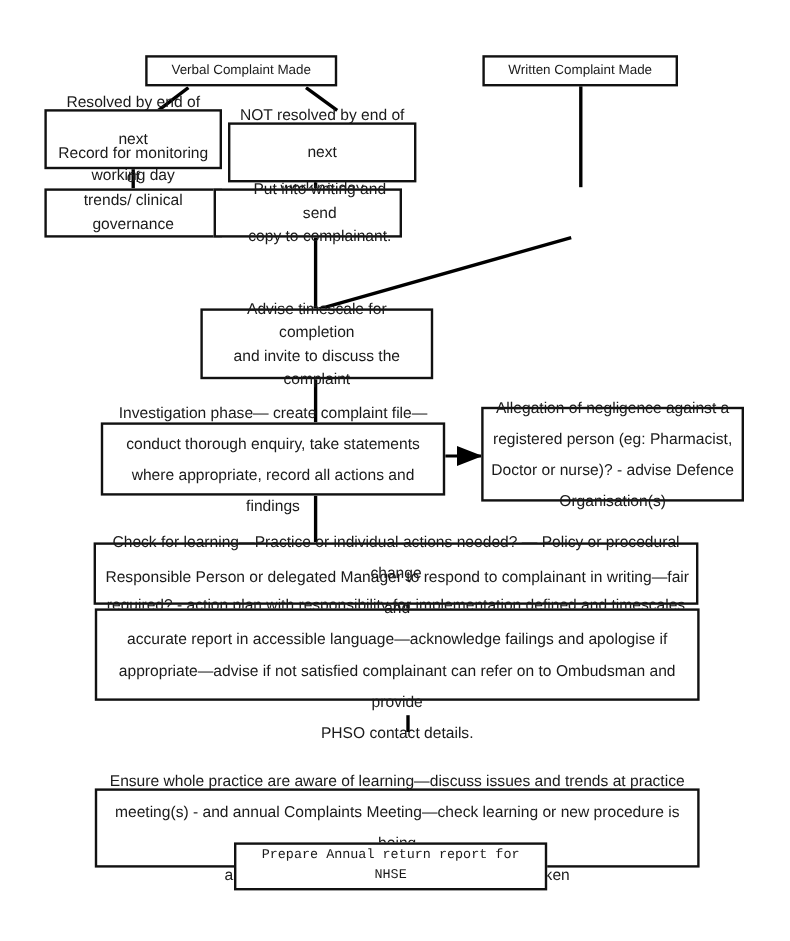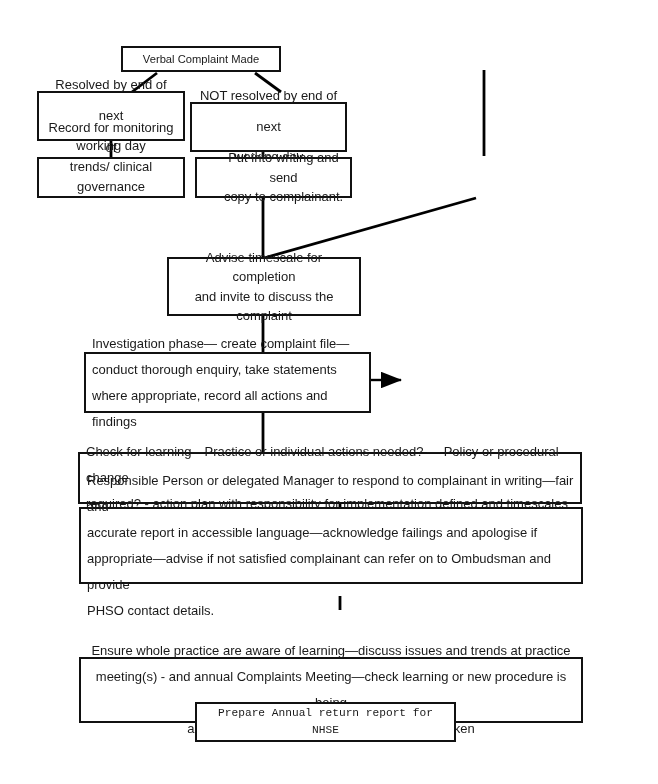--- a/index.html
+++ b/index.html
@@ -27,21 +27,21 @@
     justify-content: center;
     z-index: 3;
     line-height: 1.5;
   }
   .node .txt {
     display: block;
     padding: 0 6px;
     white-space: pre-line;
   }
   .c  { text-align: center; }
-  .l  { text-align: left; }
+  .l  { text-align: center; }
   .f11 { font-size: 11.2px; }
   .f105 { font-size: 13px; }
   .spaced { line-height: 2.35; }
   .spaced2 { line-height: 2.0; }
   svg.edges {
     position: absolute;
     left: 0;
     top: 0;
     width: 658px;
     height: 784px;
@@ -85,54 +85,63 @@
 
     <line x1="340" y1="596" x2="340" y2="610" stroke="#000000" stroke-width="2.8"></line>
 
     <line x1="340" y1="676" x2="340" y2="702" stroke="#000000" stroke-width="2.8"></line>
   </svg>
 
   <div class="node c f11" style="left:121px; top:46px; width:160px; height:26px;">
     <span class="txt">Verbal Complaint Made</span>
   </div>
 
+  <div class="node c f11" style="left:402px; top:46px; width:163px; height:26px;">
+    <span class="txt">Written Complaint Made</span>
+  </div>
 
   <div class="node c f105 spaced" style="left:37px; top:91px; width:148px; height:50px;">
     <span class="txt">Resolved by end of next
 working day</span>
   </div>
 
   <div class="node c f105 spaced" style="left:190px; top:102px; width:157px; height:50px;">
     <span class="txt">NOT resolved by end of next
 working day</span>
   </div>
 
   <div class="node c f105" style="left:37px; top:157px; width:148px; height:41px;justify-content:flex-end;">
     <span class="txt">Record for monitoring of
 trends/ clinical governance</span>
   </div>
 
-  <div class="node c f105" style="left:195px; top:157px; width:157px; height:41px;padding-left:20px;">
+  <div class="node c f105" style="left:178px; top:157px; width:157px; height:41px;padding-left:20px;">
     <span class="txt">Put into writing and send
 copy to complainant.</span>
   </div>
 
 
   <div class="node c f105" style="left:167px; top:257px; width:194px; height:59px;">
     <span class="txt">Advise timescale for completion
 and invite to discuss  the
 complaint</span>
   </div>
 
   <div class="node l f105 spaced2" style="left:84px; top:352px; width:287px; height:61px;">
     <span class="txt">Investigation phase— create complaint file—
 conduct thorough enquiry,  take statements
 where appropriate, record all actions and findings</span>
   </div>
 
+  <div class="node c f105 spaced2" style="left:401px; top:339px; width:219px; height:79px;">
+    <span class="txt">Allegation of  negligence against a
+registered person (eg: Pharmacist,
+Doctor or nurse)? - advise Defence
+Organisation(s)</span>
+  </div>
 
   <div class="node l f105 spaced2" style="left:78px; top:452px; width:504px; height:52px;">
     <span class="txt">Check for learning—Practice or individual actions needed? — Policy or procedural change
 required? - action plan with responsibility for implementation defined and timescales</span>
   </div>
 
   <div class="node l f105 spaced2" style="left:79px; top:507px; width:504px; height:77px;">
     <span class="txt">Responsible Person or delegated Manager to respond to complainant in writing—fair and
 accurate report in accessible language—acknowledge failings and apologise if
 appropriate—advise if not satisfied complainant can refer on to Ombudsman and provide

